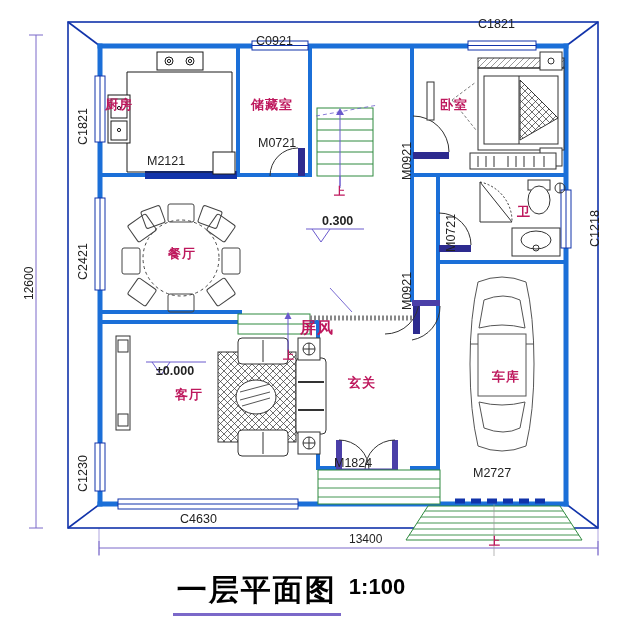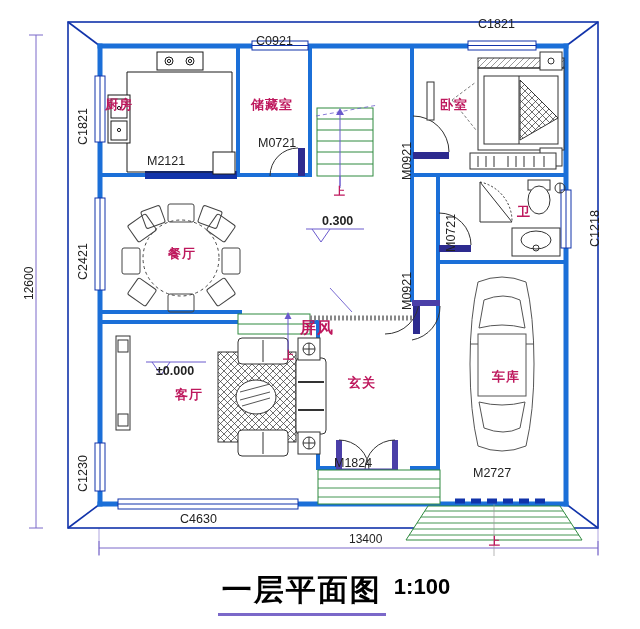--- a/index.html
+++ b/index.html
@@ -7,21 +7,21 @@
        font-family:"Liberation Sans","DejaVu Sans",sans-serif;}
   #plan{position:absolute;left:0;top:0;width:640px;height:629px;}
   .lbl{position:absolute;white-space:nowrap;color:#be185d;font-weight:bold;}
   .room{font-size:13px;letter-spacing:1px;}
   .code{font-size:12.5px;font-weight:normal;color:#222;font-family:"Liberation Sans",sans-serif;}
   .code.vert{transform:rotate(-90deg);transform-origin:left top;}
   .dim{font-size:12px;font-weight:normal;color:#222;}
   .dim.vert{transform:rotate(-90deg);transform-origin:left top;}
   .up{font-size:11px;font-weight:bold;}
   .elev{font-size:12.5px;font-weight:bold;color:#222;}
-  #title{position:absolute;left:0;top:570px;width:578px;text-align:center;padding-left:45px;}
+  #title{position:absolute;left:0;top:570px;width:578px;text-align:center;}
   #title .t1{font-size:30px;font-weight:bold;color:#000;letter-spacing:2px;
        border-bottom:3px solid #7b68c9;padding:0 4px 2px 4px;display:inline-block;}
   #title .t2{font-size:22px;font-weight:bold;color:#000;margin-left:8px;vertical-align:6px;}
 </style>
 </head>
 <body>
 
 <svg id="plan" viewBox="0 0 640 629">
   <defs>
     <pattern id="hatchX" width="7" height="7" patternUnits="userSpaceOnUse">

